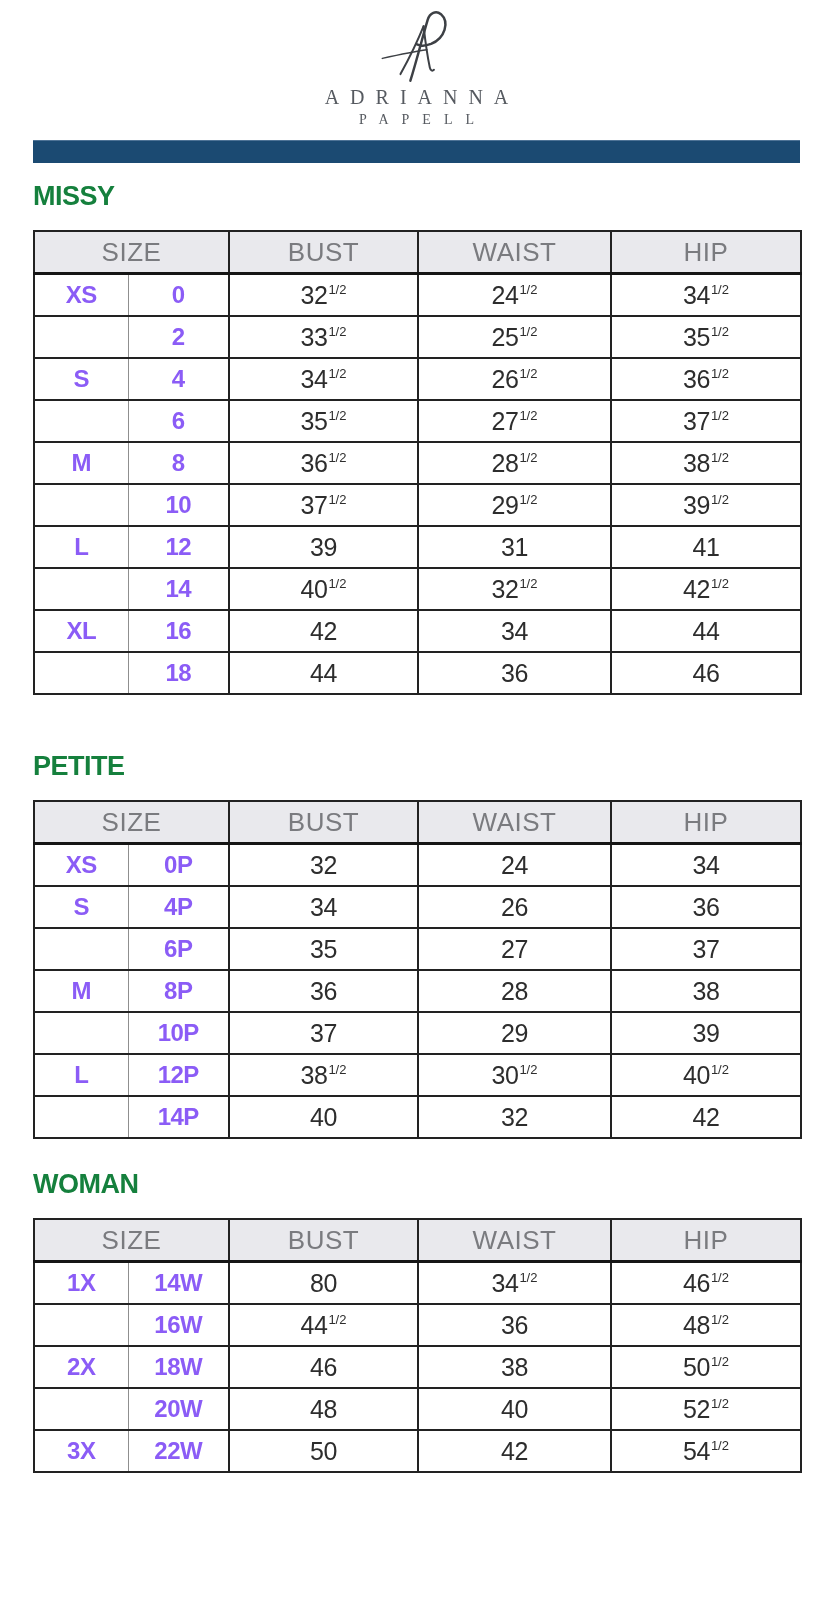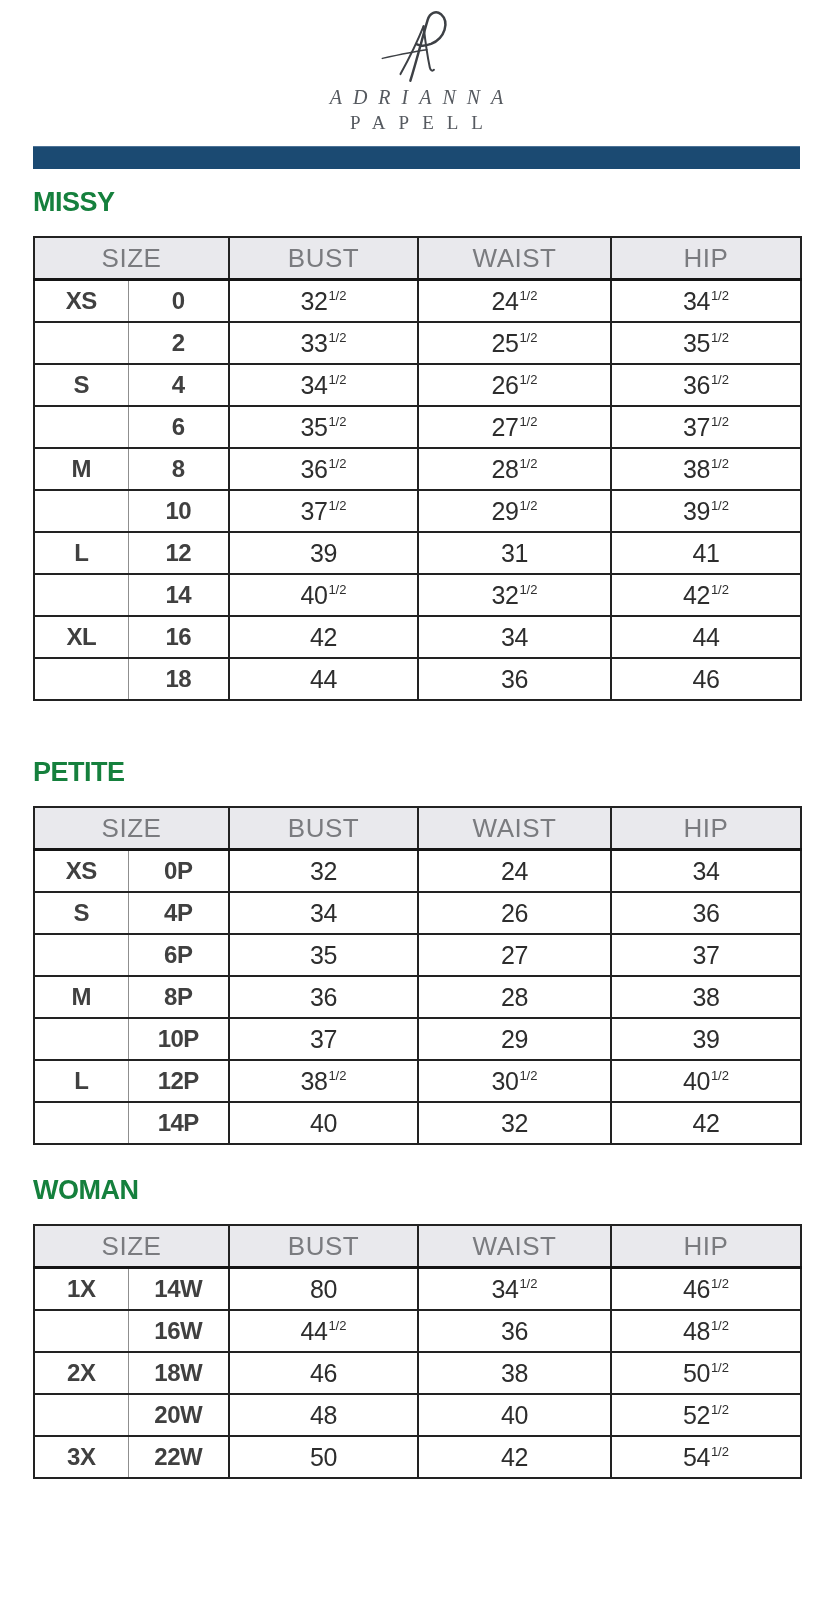--- a/index.html
+++ b/index.html
@@ -25,24 +25,23 @@
   .brand {
     font-family: "Liberation Serif", serif;
     color: #565a60;
     font-weight: 400;
   }
   .brand.l1 {
     font-size: 20px;
     letter-spacing: 11px;
     padding-left: 11px; 
     margin-top: 2px;
-    font-style: italic;
   }
   .brand.l2 {
-    font-size: 19px;
+    font-size: 14px;
     letter-spacing: 13px;
     padding-left: 13px;
     margin-top: 3px;
   }
 
   
   .bar {
     height: 22px;
     background: #1b4a72;
     border-top: 1px solid #4e7396;
@@ -88,21 +87,21 @@
     height: 38px;
     text-align: center;
     vertical-align: middle;
     font-size: 25px;
     color: #2d2d2d;
     border: 2px solid #222222;
     letter-spacing: -0.5px;
   }
   td.lbl, td.num {
     font-weight: 700;
-    color: #404040;
+    color: #8b5cf6;
     font-size: 24px;
   }
   td.lbl { border-right: 1px solid #8f8f8f; }
   td.num { border-left: 1px solid #8f8f8f; }
 
   sup.frac {
     font-size: 13px;
     vertical-align: super;
     letter-spacing: 0;
     margin-left: 1px;

